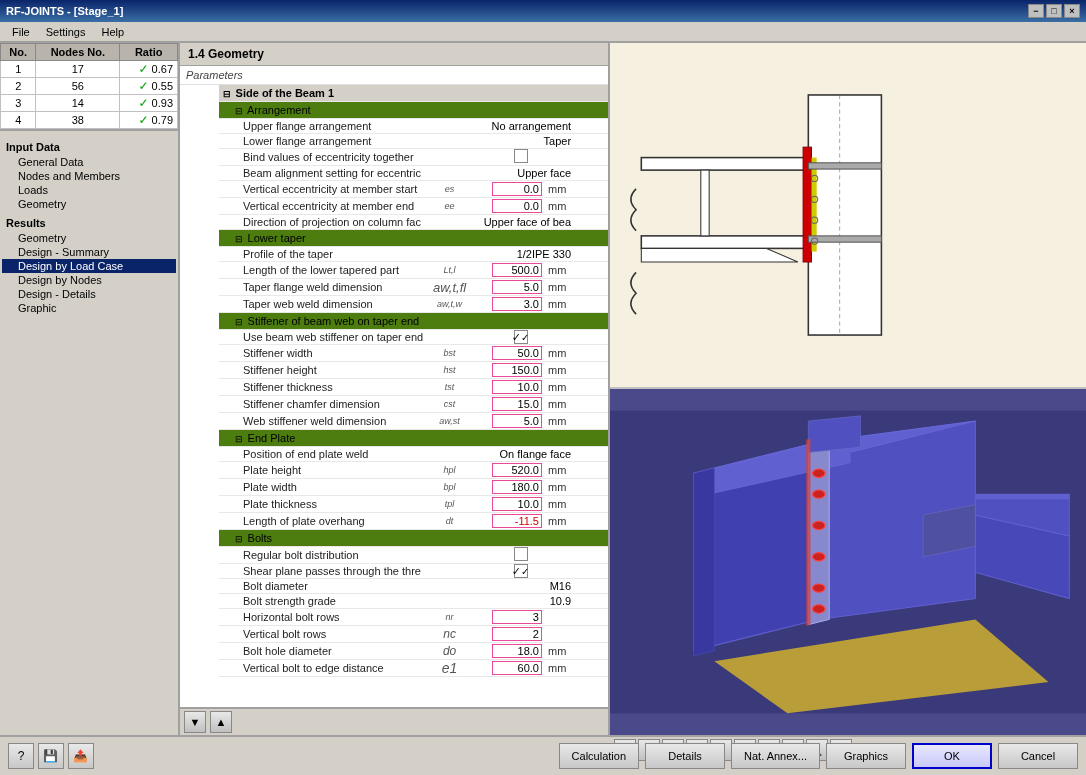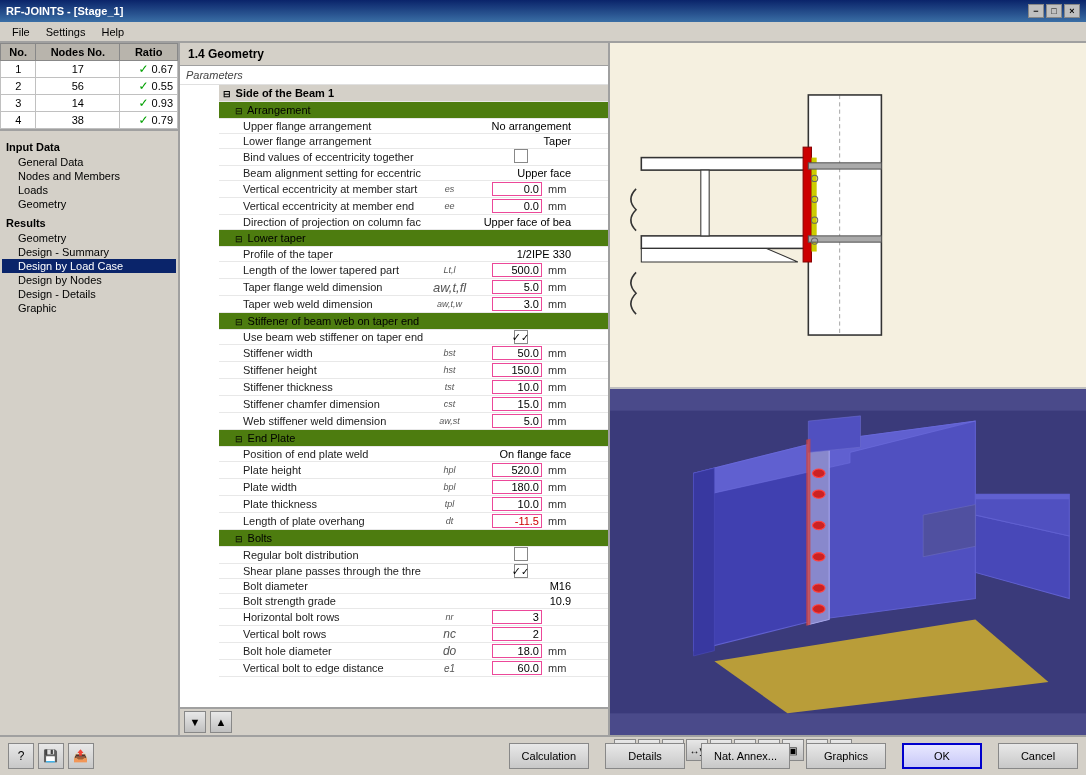--- a/index.html
+++ b/index.html
@@ -254,21 +254,21 @@
     .status-bar {
       height: 40px;
       background: #d4d0c8;
       border-top: 2px solid #a0a0a0;
       display: flex;
       align-items: center;
       justify-content: space-between;
       padding: 0 8px;
     }
     .status-left { display: flex; align-items: center; gap: 4px; }
-    .status-buttons { display: flex; gap: 16px; }
+    .status-buttons { display: flex; gap: 6px; }
     .action-btn {
       height: 26px;
       min-width: 80px;
       padding: 2px 12px;
       background: linear-gradient(to bottom, #e8e8e8, #c8c8c8);
       border: 1px solid #888;
       cursor: pointer;
       font-size: 11px;
     }
     .action-btn.ok-btn {
@@ -579,21 +579,21 @@
           </tr>
             <tr>
             <td class="prop-name">Bolt hole diameter</td>
             <td class="prop-symbol" style="font-size:12px;">do</td>
             <td class="prop-value"><span class="value-box ">18.0</span></td>
             <td class="prop-unit">mm</td>
             <td></td>
           </tr>
             <tr>
             <td class="prop-name">Vertical bolt to edge distance</td>
-            <td class="prop-symbol" style="font-style:italic;font-size:10px;">e1</td>
+            <td class="prop-symbol" style="font-style:italic;font-size:14px;">e1</td>
             <td class="prop-value"><span class="value-box ">60.0</span></td>
             <td class="prop-unit">mm</td>
             <td></td>
           </tr>
           </tbody>
       </table>
     </div>
     <div class="center-bottom">
       <div class="nav-btn">▼</div>
       <div class="nav-btn">▲</div>

